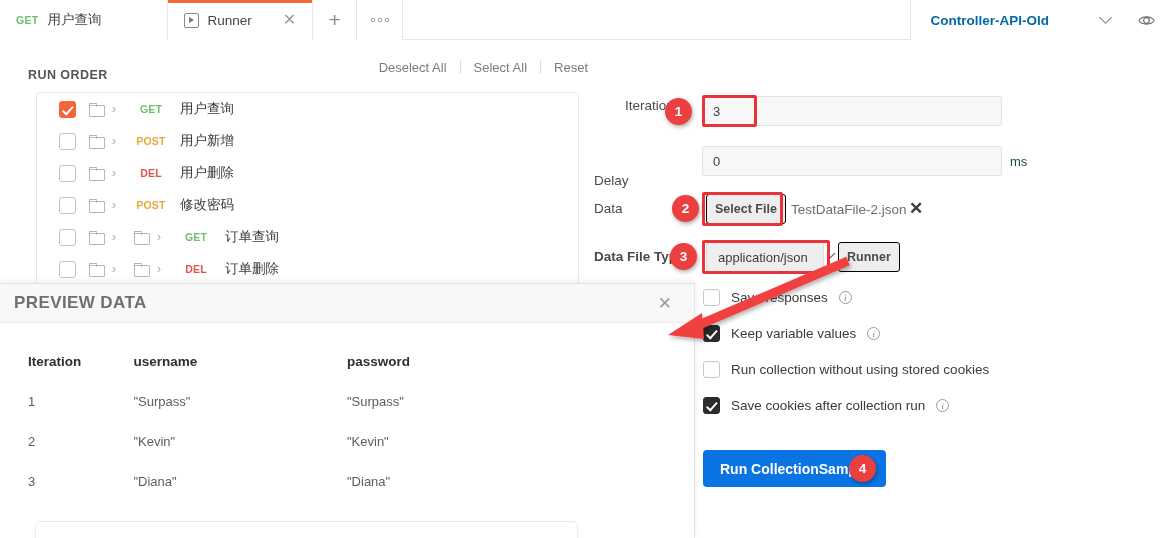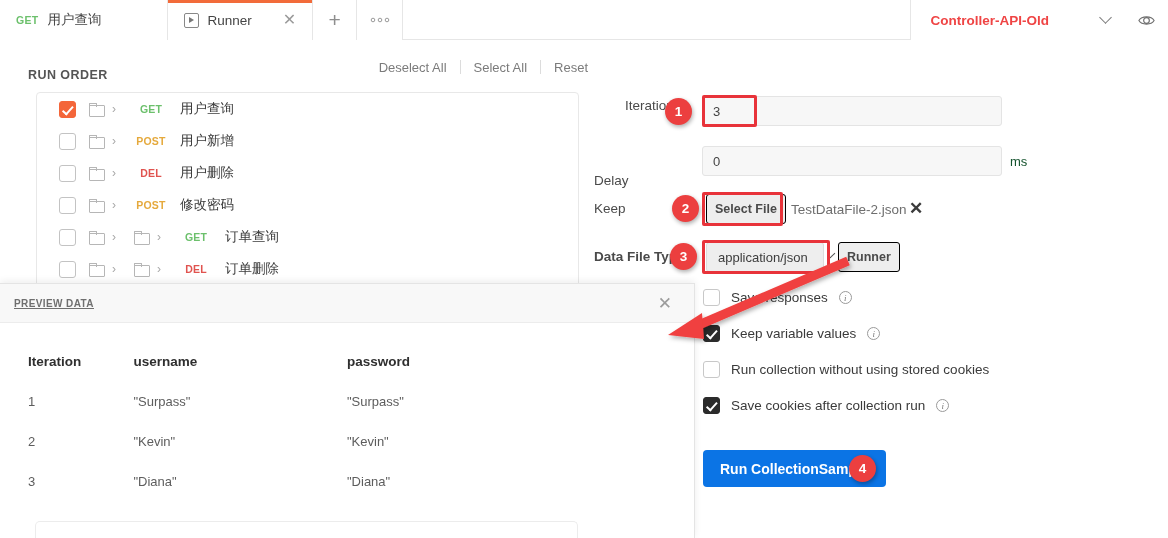--- a/index.html
+++ b/index.html
@@ -57,21 +57,21 @@
     width: 46px; height: 40px; color: #9a9a9a; font-size: 11px;
     letter-spacing: 1px; cursor: pointer; background: #fff;
     border-right: 1px solid #e6e6e6;
   }
   .tabbar-spacer { flex: 1; background: #ffffff; }
   .env-select {
     display: flex; align-items: center; gap: 52px; padding: 0 14px 0 20px;
     height: 40px; background: #ffffff; border-left: 1px solid #e6e6e6;
     cursor: pointer; min-width: 210px;
   }
-  .env-name { font-size: 13.5px; color: #ef4444; font-weight: 600; }
+  .env-name { font-size: 13.5px; color: #0369a1; font-weight: 600; }
   .chev {
     width: 9px; height: 9px; border-right: 1.4px solid #7a7a7a;
     border-bottom: 1.4px solid #7a7a7a; transform: rotate(45deg);
     margin-top: -5px;
   }
   .eye-btn {
     display: flex; align-items: center; justify-content: center;
     width: 44px; height: 40px; background: #ffffff; cursor: pointer;
   }
 
@@ -189,21 +189,21 @@
     position: absolute; left: 0; top: 283px; width: 695px; height: 255px;
     background: #ffffff; border-top: 1px solid #e4e4e4; border-right: 1px solid #e4e4e4;
     box-shadow: 0 -2px 7px rgba(0,0,0,.07);
   }
   .preview-head {
     height: 39px; background: #f8f8f8; border-bottom: 1px solid #ececec;
     display: flex; align-items: center; justify-content: space-between;
     padding: 0 22px 0 14px;
   }
   .preview-title {
-    font-size: 10px; font-weight: bold; color: #6f6f6f; letter-spacing: .4px; text-decoration: underline;
+    font-size: 17px; font-weight: bold; color: #6f6f6f; letter-spacing: .4px;
   }
   .preview-close { font-size: 17px; color: #9c9c9c; font-weight: 300; cursor: pointer; line-height: 1; }
   .ptable { width: 100%; border-collapse: collapse; margin-top: 18px; }
   .ptable th {
     text-align: left; font-size: 13.5px; font-weight: bold; color: #2f2f2f;
     padding: 10px 0 10px 0; height: 40px;
   }
   .ptable td {
     text-align: left; font-size: 13px; color: #5d5d5d; height: 40px; padding: 0;
   }
@@ -334,21 +334,21 @@
   </div>
   <input class="text-input" style="position: absolute; left: 702px; top: 96px; width: 300px;" value="3">
 
   <div class="field-row" style="left:594px; top:153px;margin-top:20px;">
     <span class="field-label" style="width:108px;">Delay</span>
   </div>
   <input class="text-input" style="position: absolute; left: 702px; top: 146px; width: 300px;" value="0">
   <span class="unit" style="position:absolute; left:1010px; top:154px;">ms</span>
 
   <div class="field-row" style="left:594px; top:201px;">
-    <span class="field-label" style="width:108px;">Keep</span>
+    <span class="field-label" style="width:108px;">Data</span>
   </div>
   <button class="btn-grey" style="position:absolute; left:706px; top:194px;">Select File</button>
   <span class="filename" style="position:absolute; left:791px; top:202px;">TestDataFile-2.json</span>
   <span class="file-clear" style="position:absolute; left:909px; top:200px;">✕</span>
 
   <div class="field-row" style="left:594px; top:249px;">
     <span class="field-label" style="font-weight:bold;">Data File Type</span>
   </div>
   <div class="select-box" style="position:absolute; left:706px; top:242px; width:118px;">
     <span>application/json</span>

